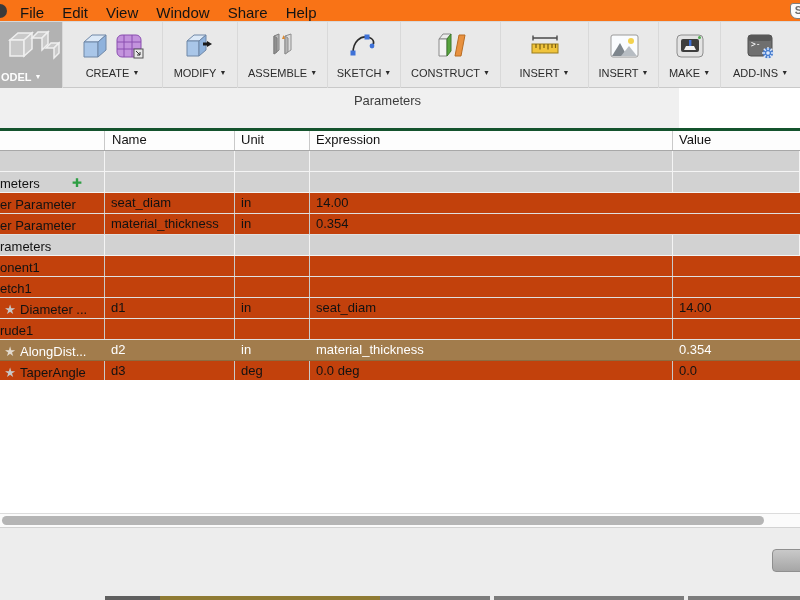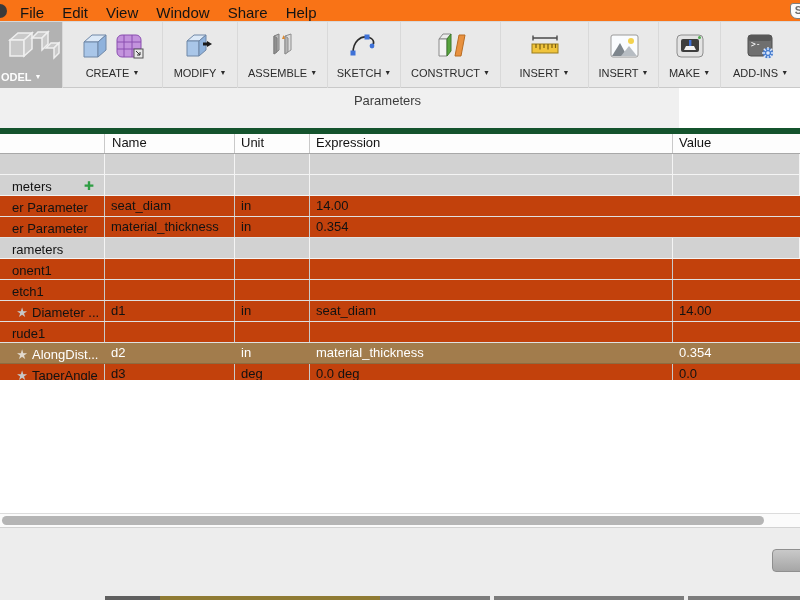--- a/index.html
+++ b/index.html
@@ -31,26 +31,26 @@
   .tgroup .icons { height:44px; display:flex; align-items:center; gap:3px; padding-top:4px; }
   .tgroup .tlabel { font-size:11px; color:#2b2b2b; white-space:nowrap; margin-top:1px; }
   .arrow { font-size:7px; color:#2b2b2b; margin-left:3px; vertical-align:2px; }
   .ws-label .arrow { color:#fdfdfd; }
 
   
   .dlg-titlezone { position:absolute; left:0; top:88px; width:679px; height:40px; background:#f0f0f0; }
   .dlg-title { width:775px; text-align:center; font-size:13px; color:#3c3c3c; padding-top:5px; }
 
   
-  .ptable { position:absolute; left:0; top:128px; width:800px; border-top:6px solid #14532d;
+  .ptable { position:absolute; left:0; top:128px; width:800px; border-top:3px solid #14532d;
     font-size:13px; color:#121212; }
   .trow { display:grid; grid-template-columns:105px 130px 75px 363px 1fr; height:21px; }
   .thead { height:20px; background:#fdfdfd; border-bottom:1px solid #a8a8a8; }
   .cell { border-right:1px solid #c9c9c9; padding:2px 0 0 6px; white-space:nowrap; overflow:hidden; }
-  .cell.first { padding-left:12px; display:flex; align-items:center; }
+  .cell.first { padding-left:0; display:flex; align-items:center; }
   .cell.last { border-right:none; }
   .thead .cell { padding-top:1px; }
   .thead .cell.name { padding-left:7px; }
   .row-white { background:#c2410c; border-bottom:1px solid #e0e0e0; }
   .row-gray { background:#d2d2d2; border-bottom:1px solid #f4f4f4; }
   .row-gray .cell { border-right:1px solid #f4f4f4; }
   .row-sel { background:#a27c4c; color:#fff; border-bottom:1px solid #8d6b40; }
   .row-sel .cell { border-right:none; }
   .star { font-size:13px; color:#c7c7c7; width:20px; text-align:center; flex:none; }
   .row-sel .star { color:#e3dace; }

